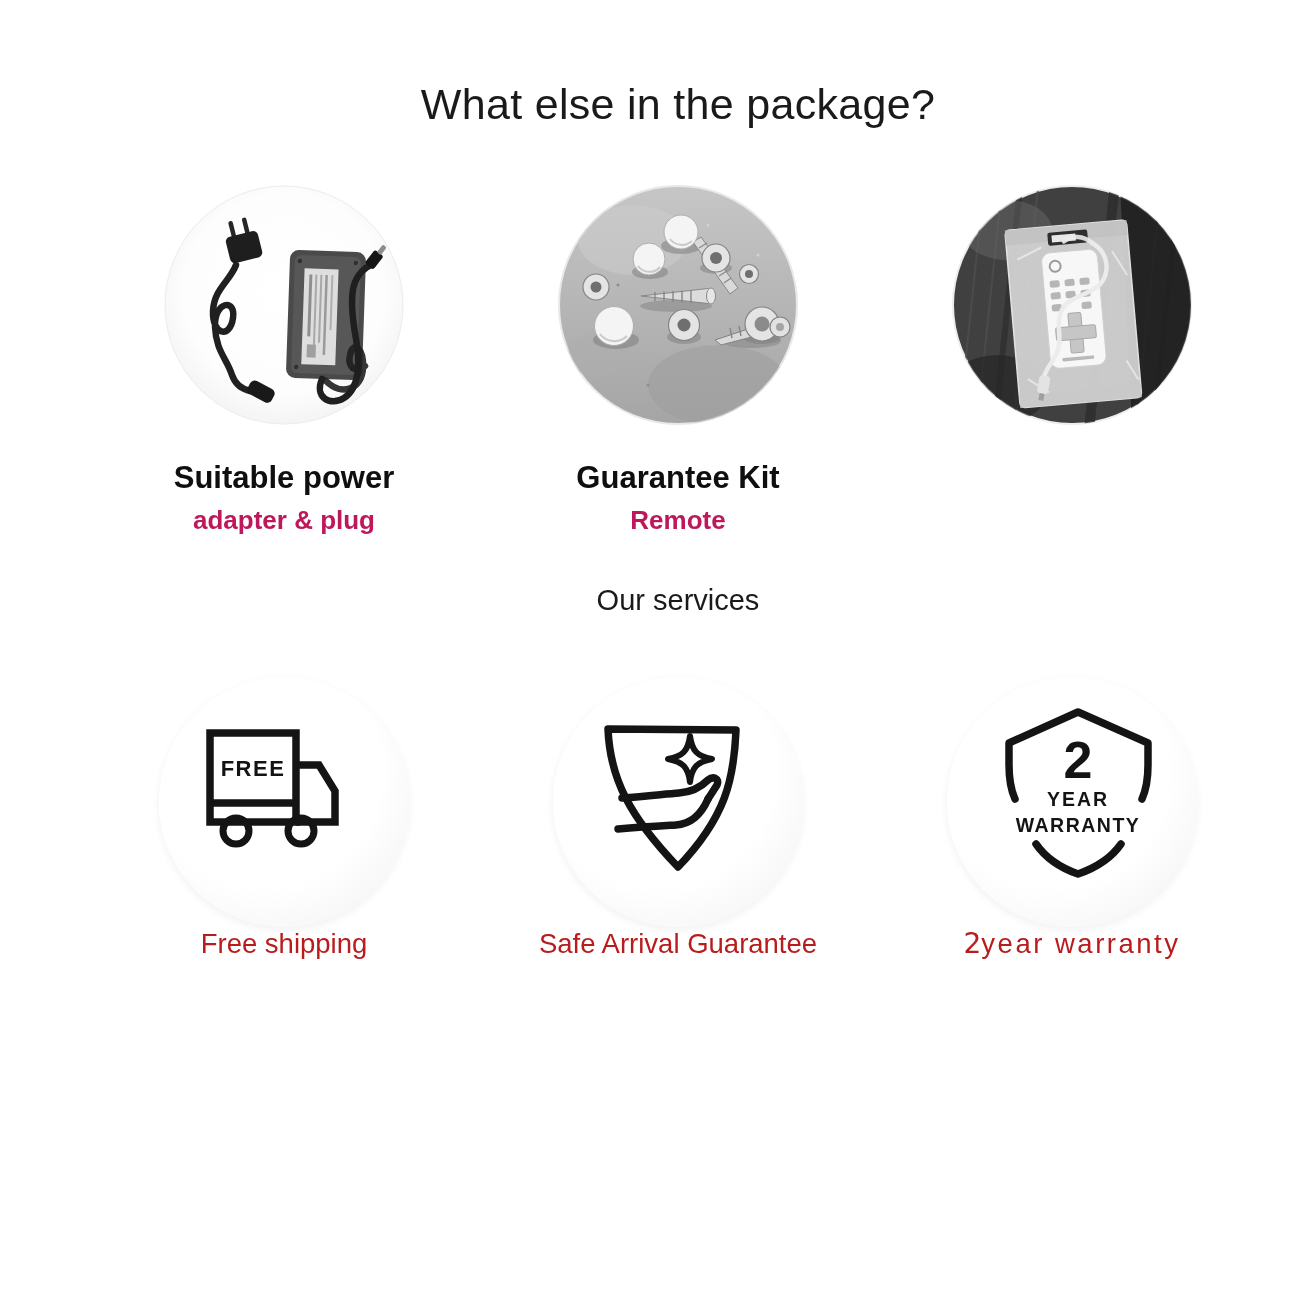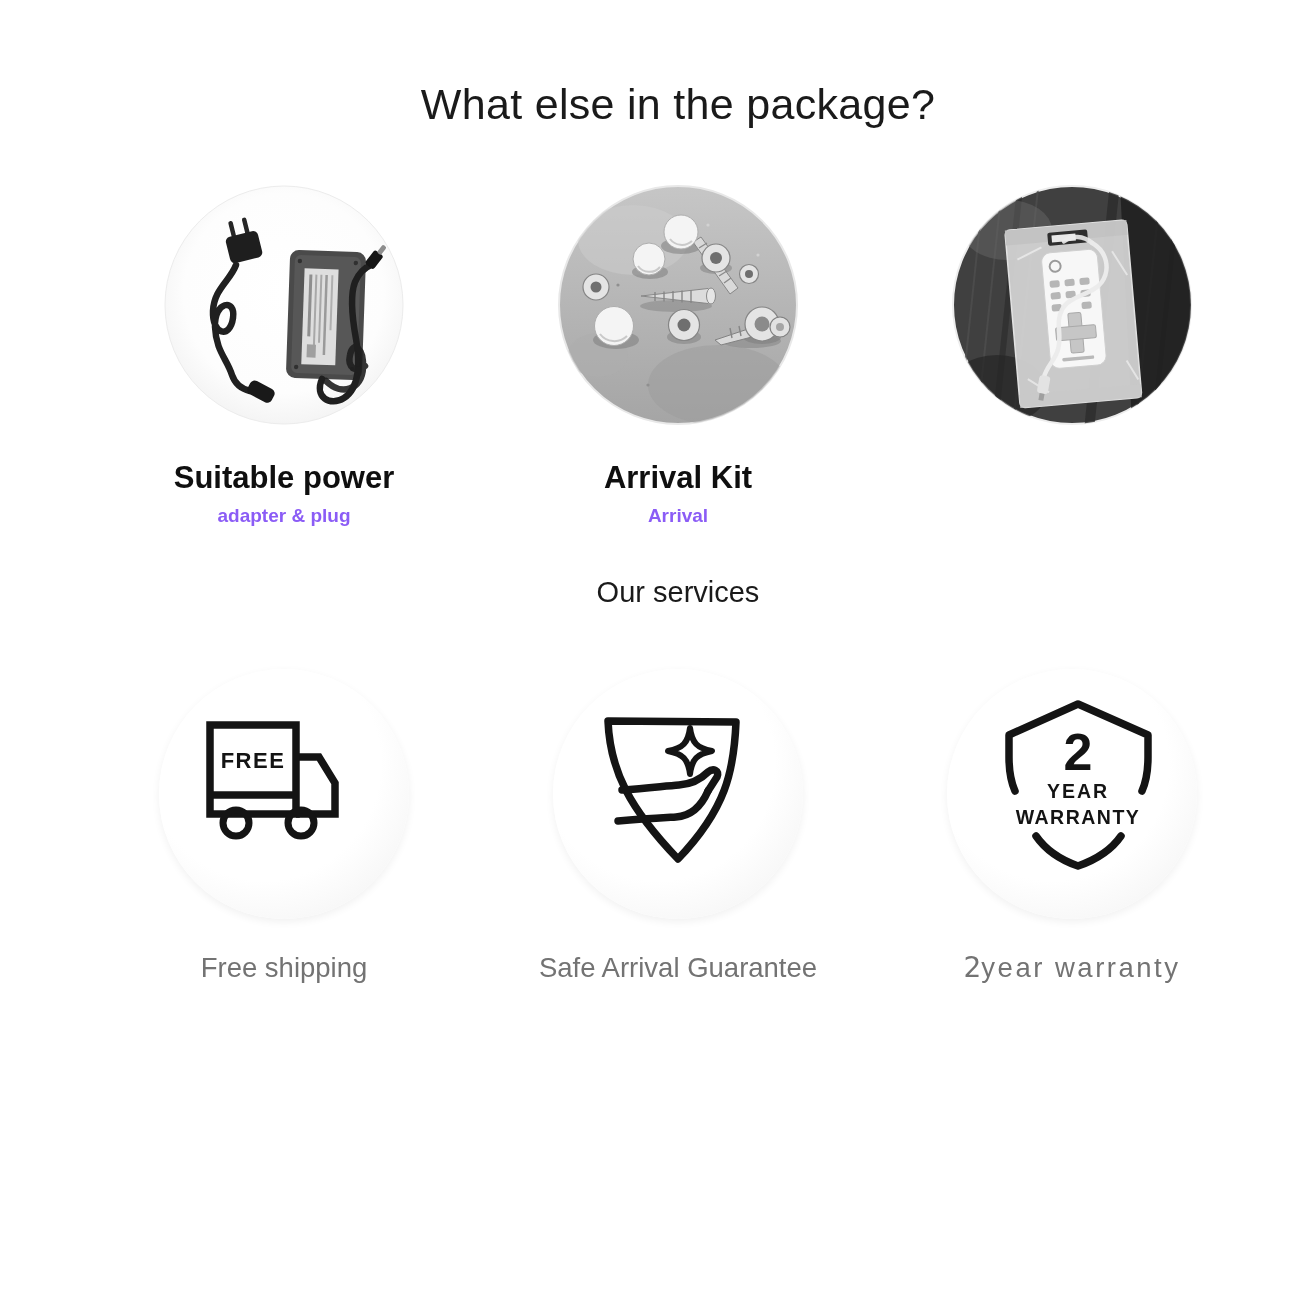--- a/index.html
+++ b/index.html
@@ -12,24 +12,24 @@
   .row-photos{margin-top:56px;}
   .row-icons{margin-top:60px;}
   .col{width:360px;display:flex;flex-direction:column;align-items:center;}
   .photo-circle{width:240px;height:240px;border-radius:50%;}
   .icon-circle{width:250px;height:250px;border-radius:50%;
     background:radial-gradient(circle at 42% 38%, #ffffff 0%, #ffffff 55%, #f7f7f7 78%, #eaeaea 93%, #dddddd 100%);
     box-shadow:0 3px 9px rgba(0,0,0,0.06);
     display:flex;justify-content:center;}
   .caption{margin-top:34px;text-align:center;}
   .cap-title{font-size:31px;font-weight:700;color:#0f0f0f;line-height:1.2;}
-  .cap-sub{font-size:19px;font-weight:700;color:#8b5cf6;margin-top:9px;line-height:1.2;}
+  .cap-sub{font-size:26px;font-weight:700;color:#be185d;margin-top:9px;line-height:1.2;}
   .cap-note{font-size:22px;font-weight:700;color:#0f0f0f;margin-top:14px;line-height:1.2;}
   .cap-note:empty{display:none;}
-  .svc-label{margin-top:32px;font-size:27.5px;color:#737373;text-align:center;line-height:1.2;}
+  .svc-label{font-size:27.5px;color:#b91c1c;text-align:center;line-height:1.2;}
   .svc-label .prefix{font-family:"DejaVu Sans",sans-serif;font-size:28px;}
   .svc-label .prefix:empty{display:none;}
   .svc-label .spaced{letter-spacing:2.5px;}
   svg text{font-family:"Liberation Sans",sans-serif;}
 </style>
 </head>
 <body>
 
 <div class="canvas">
 
@@ -155,22 +155,22 @@
             <circle cx="123" cy="47" r="17" fill="#f4f4f4" stroke="#adadad" stroke-width="1"></circle>
             <path d="M112 54 A15 15 0 0 0 134 56" stroke="#c9c9c9" stroke-width="2" fill="none"></path>
             <circle cx="91" cy="74" r="16" fill="#f4f4f4" stroke="#adadad" stroke-width="1"></circle>
             <path d="M80 81 A14 14 0 0 0 102 82" stroke="#c9c9c9" stroke-width="2" fill="none"></path>
             <circle cx="56" cy="141" r="19.5" fill="#f4f4f4" stroke="#adadad" stroke-width="1"></circle>
             <path d="M42 149 A18 18 0 0 0 69 151" stroke="#c9c9c9" stroke-width="2" fill="none"></path>
           </g>
         </svg>
       </div>
       <div class="caption">
-        <div class="cap-title">Arrival Kit</div>
-        <div class="cap-sub">Arrival</div>
+        <div class="cap-title">Guarantee Kit</div>
+        <div class="cap-sub">Remote</div>
 
       </div>
     </div>
 
     <div class="col">
       <div class="photo-circle">
         <svg viewBox="0 0 240 240" width="240" height="240">
           <defs>
               <clipPath id="pc3">
                 <circle cx="120" cy="120" r="119"></circle>

